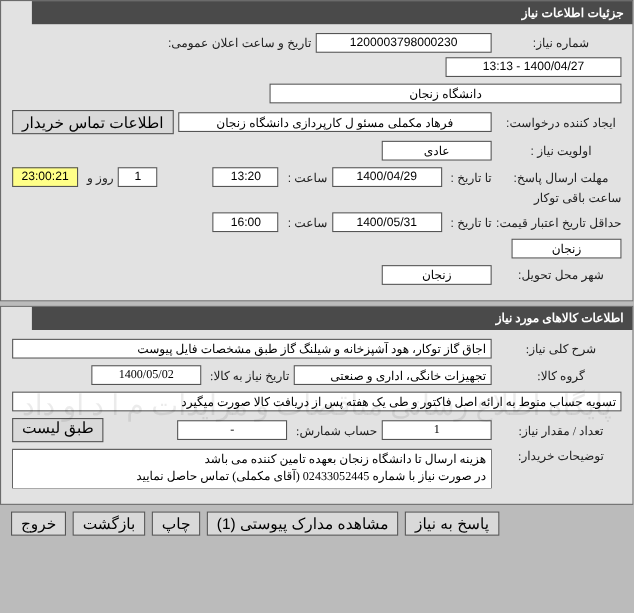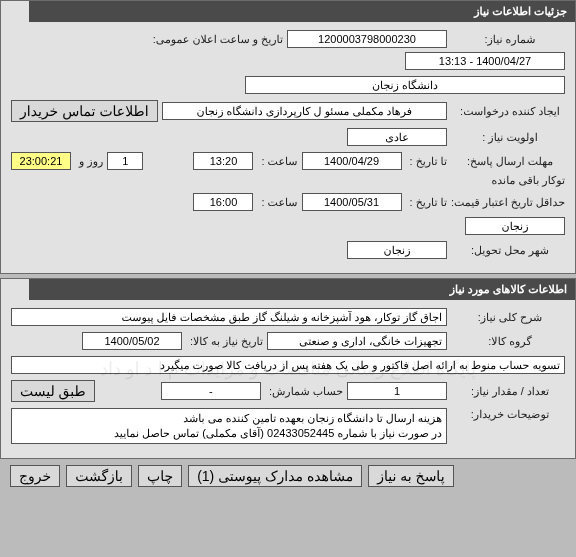--- a/index.html
+++ b/index.html
@@ -13,22 +13,22 @@
   .txt.wide{width:320px;flex:1;}
   .txt.xl{width:430px;flex:1;}
   .txt.sm{width:100px;}
   .txt.xs{width:60px;}
   .txt.mini{width:36px;}
   .txt.ylw{background:#ffff88;}
   textarea.txt{height:36px;resize:none;width:430px;flex:1;text-align:right;line-height:1.4;}
   .btn{background:#d9d9d9;border:1px solid #555;padding:2px 8px;height:22px;line-height:16px;font-family:inherit;font-size:14px;cursor:pointer;}
   .btn-bar{display:flex;justify-content:flex-end;gap:6px;padding:6px 10px;}
   .spacer{flex:1;}
-  .watermark{position:absolute;inset:0;display:flex;justify-content:center;align-items:center;font-size:18px;color:rgba(0,0,0,.08);pointer-events:none;letter-spacing:2px;}
-  .rel{position:relative;}
+  .watermark{position:absolute;inset:0;display:flex;justify-content:center;align-items:center;font-size:26px;color:rgba(0,0,0,.08);pointer-events:none;letter-spacing:2px;}
+  .rel{position:relative;font-family:Liberation Serif, serif;}
 </style>
 </head>
 <body>
 
 <div class="panel">
   <div class="panel-header">جزئیات اطلاعات نیاز</div>
   <div class="panel-body">
     <div class="row">
       <span class="lbl lbl-col">شماره نیاز:</span>
       <input class="txt" value="1200003798000230" style="">
@@ -50,21 +50,21 @@
     <div class="row">
       <span class="lbl lbl-col">مهلت ارسال پاسخ:</span>
       <span class="lbl">تا تاریخ :</span>
       <input class="txt sm" value="1400/04/29" style="">
       <span class="lbl">ساعت :</span>
       <input class="txt xs" value="13:20" style="">
       <span class="spacer"></span>
       <input class="txt mini" value="1" style="">
       <span class="lbl">روز و</span>
       <input class="txt xs ylw" value="23:00:21" style="">
-      <span class="lbl">توکار باقی مانده</span>
+      <span class="lbl">ساعت باقی توکار</span>
     </div>
     <div class="row">
       <span class="lbl lbl-col">حداقل تاریخ اعتبار قیمت:</span>
       <span class="lbl">تا تاریخ :</span>
       <input class="txt sm" value="1400/05/31" style="">
       <span class="lbl">ساعت :</span>
       <input class="txt xs" value="16:00" style="">
     </div>
     <div class="row">
       <input class="txt sm" value="زنجان" style="">

